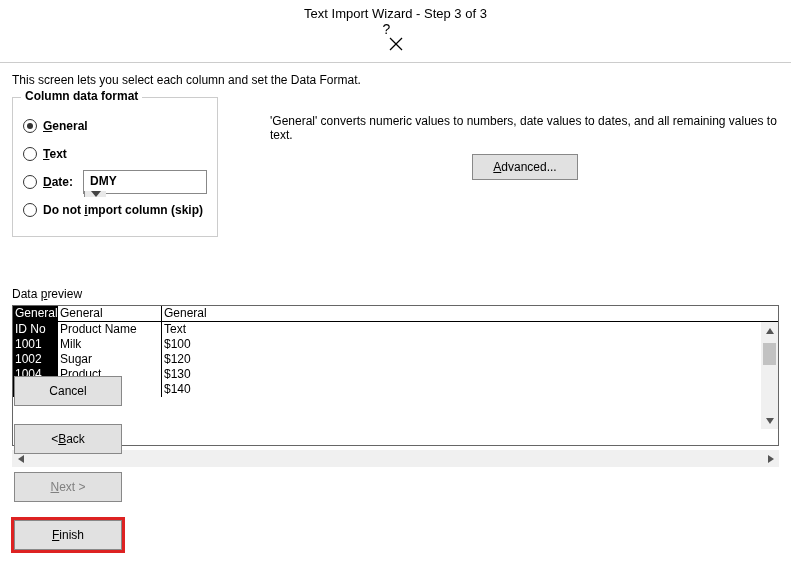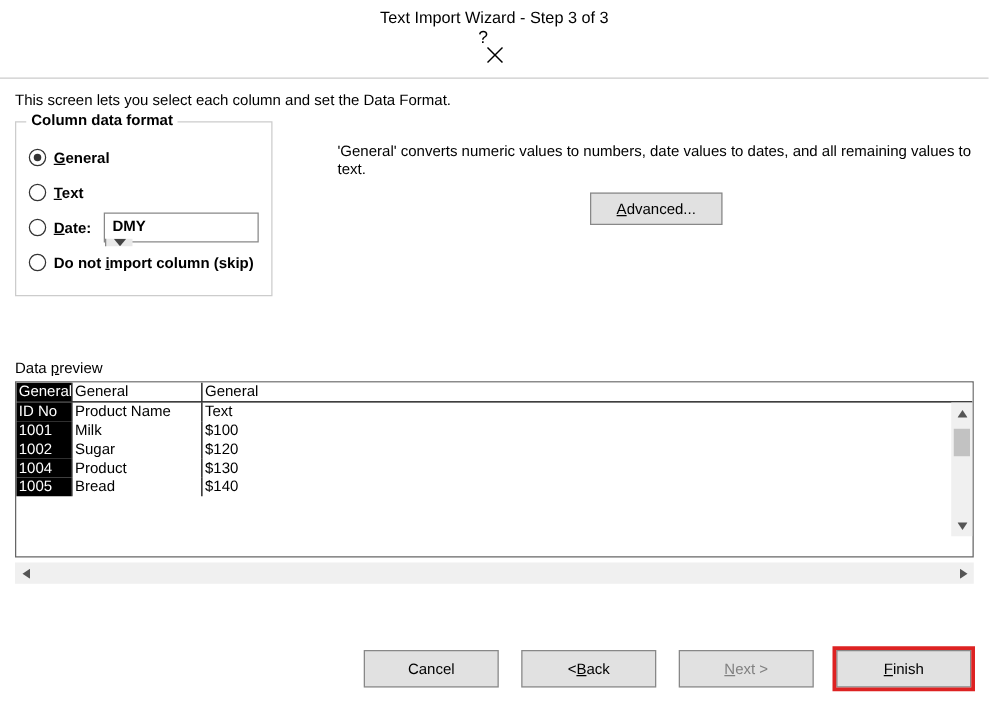--- a/index.html
+++ b/index.html
@@ -54,21 +54,21 @@
 
   .vscroll { position: absolute; right: 0; top: 16px; bottom: 16px; width: 17px; background: #f0f0f0; display: flex; flex-direction: column; }
   .vscroll .arrow, .hscroll .arrow { height: 17px; width: 17px; display: flex; align-items: center; justify-content: center; }
   .vscroll .thumb { height: 22px; background: #c2c2c2; margin: 4px 2px; }
   .vscroll .track { flex: 1; }
   .arrow svg { width: 8px; height: 8px; fill: #555; }
 
   .hscroll { position: absolute; left: 0; right: 0; bottom: -2px; height: 17px; background: #f0f0f0; display: flex; align-items: center; }
   .hscroll .track { flex: 1; }
 
-  .footer { position: absolute; left: 0; right: 0; bottom: 0; padding: 15px 14px; display: flex; justify-content: flex-end; gap: 18px; }
+  .footer { position: absolute; left: 0; right: 0; bottom: 0; padding: 15px 14px; display: flex; justify-content: flex-end; gap: 18px; flex-direction: column; }
   .fbtn { width: 108px; height: 30px; border: 1px solid #888; background: #e1e1e1; display: inline-flex; align-items: center; justify-content: center; cursor: pointer; }
   .fbtn.disabled { color: #808080; cursor: default; }
   .fbtn.primary { outline: 3px solid #d22; outline-offset: 0; }
 
   u.acc { text-decoration: underline; }
 </style>
 </head>
 <body>
 
 <div class="titlebar">

